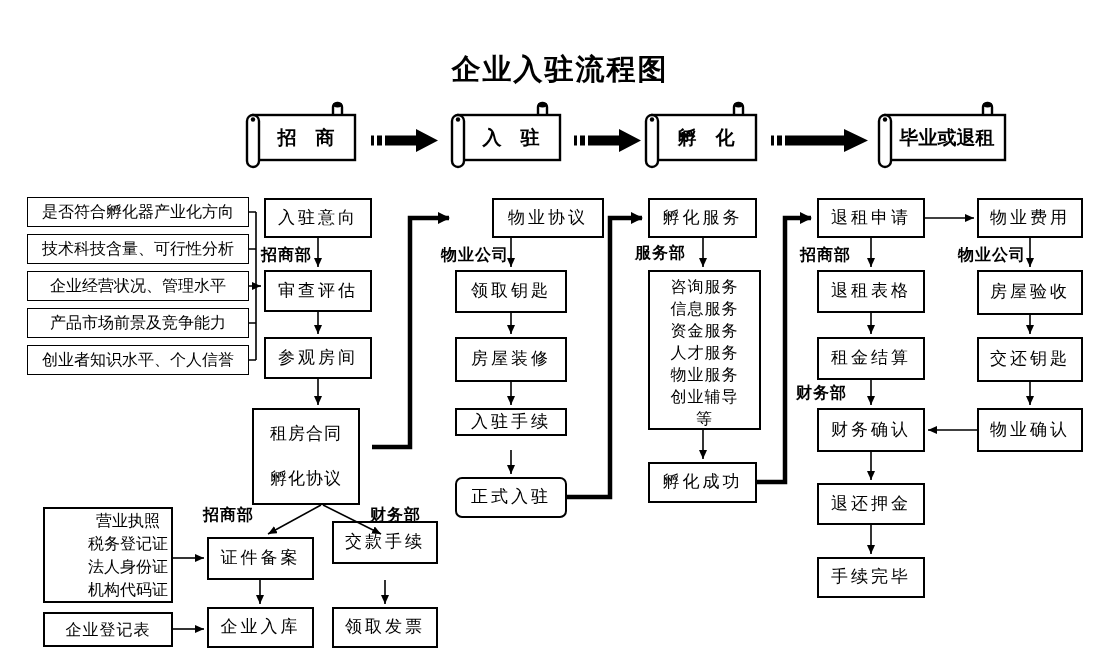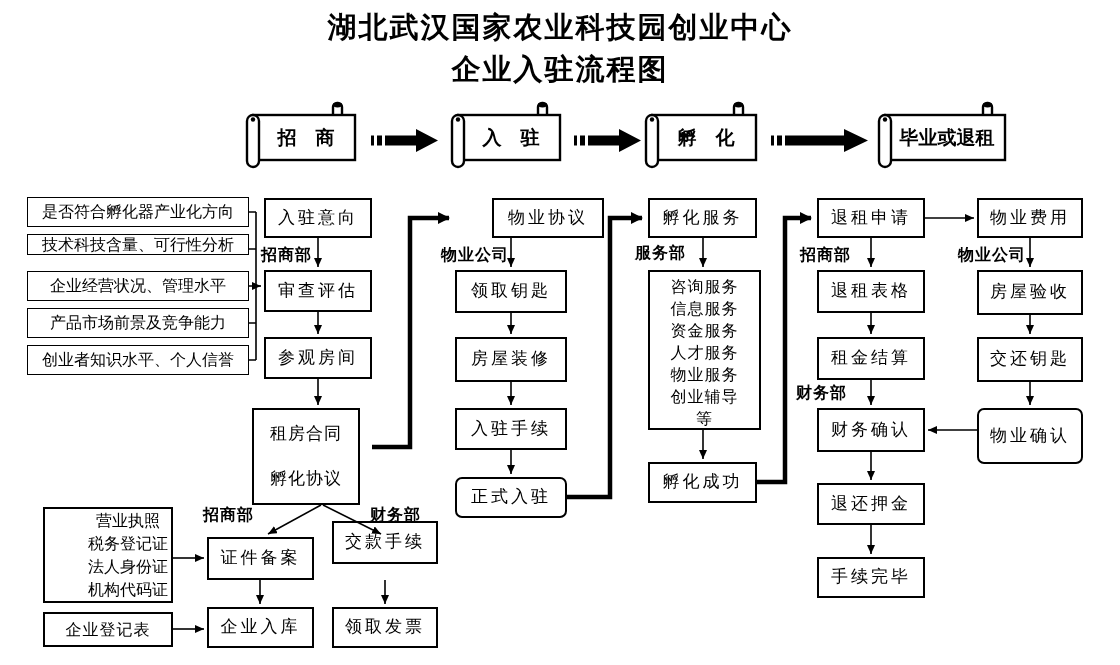--- a/index.html
+++ b/index.html
@@ -20,21 +20,20 @@
   .banner-label{position:absolute;left:12px;right:2px;top:15px;height:45px;display:flex;
                 align-items:center;justify-content:center;font-weight:bold;font-size:19px;white-space:nowrap;}
   .sarrow{position:absolute;}
   .overlay{position:absolute;left:0;top:0;pointer-events:none;}
 </style>
 </head>
 <body>
 
 <div class="canvas">
 
-  <div class="title-line" style="top:8px;">湖北武汉国家农业科技园创业中心</div>
   <div class="title-line" style="top:50px;">企业入驻流程图</div>
 
   <div class="banner" style="left:244px;top:100px;width:114px;height:70px;">
     <svg width="114" height="70">
       <g fill="#fff" stroke="#000" stroke-width="2.4">
         <rect x="89" y="3" width="9" height="15" rx="4"></rect>
         <rect x="9" y="15" width="102" height="45"></rect>
         <rect x="3" y="15" width="12" height="52" rx="6"></rect>
       </g>
       <ellipse cx="93.5" cy="5" rx="4.5" ry="2.4" fill="#000"></ellipse>
@@ -104,39 +103,39 @@
     <svg width="97" height="23">
         <g fill="#000">
       <rect x="0" y="6.5" width="3" height="10"></rect>
           <rect x="6" y="6.5" width="5" height="10"></rect>
       <polygon points="14,6.5 73,6.5 73,0 97,11.5 73,23 73,16.5 14,16.5"></polygon>
     </g>
       </svg>
   </div>
 
   <div class="box criteria-box" style="left:27px;top:197px;width:222px;height:30px;">是否符合孵化器产业化方向</div>
-  <div class="box criteria-box" style="left:27px;top:234px;width:222px;height:21px;">技术科技含量、可行性分析</div>
+  <div class="box criteria-box" style="left:27px;top:234px;width:222px;height:30px;">技术科技含量、可行性分析</div>
   <div class="box criteria-box" style="left:27px;top:271px;width:222px;height:30px;">企业经营状况、管理水平</div>
   <div class="box criteria-box" style="left:27px;top:308px;width:222px;height:30px;">产品市场前景及竞争能力</div>
   <div class="box criteria-box" style="left:27px;top:345px;width:222px;height:30px;">创业者知识水平、个人信誉</div>
 
   <div class="box" style="left:264px;top:198px;width:108px;height:40px;">入驻意向</div>
   <div class="dept" style="left:261px;top:245px;">招商部</div>
   <div class="box" style="left:264px;top:270px;width:108px;height:42px;">审查评估</div>
   <div class="box" style="left:264px;top:337px;width:108px;height:42px;">参观房间</div>
   <div class="box multi contract-box" style="left:252px;top:408px;width:108px;height:97px;">
     <span>租房合同</span>
     <span>孵化协议</span>
   </div>
 
   <div class="box" style="left:455px;top:198px;width:112px;height:40px;margin-left:37px;">物业协议</div>
   <div class="dept" style="left:441px;top:245px;">物业公司</div>
   <div class="box" style="left:455px;top:270px;width:112px;height:43px;">领取钥匙</div>
   <div class="box" style="left:455px;top:337px;width:112px;height:45px;">房屋装修</div>
-  <div class="box" style="left:455px;top:408px;width:112px;height:42px;">入驻手续</div>
+  <div class="box" style="left:455px;top:408px;width:112px;height:28px;">入驻手续</div>
   <div class="box" style="left:455px;top:477px;width:112px;height:41px;border-radius:7px;">正式入驻</div>
 
   <div class="box" style="left:648px;top:198px;width:109px;height:40px;">孵化服务</div>
   <div class="dept" style="left:635px;top:243px;">服务部</div>
   <div class="box multi svc-box" style="left:648px;top:270px;width:113px;height:160px;font-family:Liberation Serif, serif;">
     <span>咨询服务</span>
     <span>信息服务</span>
     <span>资金服务</span>
     <span>人才服务</span>
     <span>物业服务</span>
@@ -151,21 +150,21 @@
   <div class="box" style="left:817px;top:337px;width:108px;height:43px;">租金结算</div>
   <div class="dept" style="left:796px;top:383px;">财务部</div>
   <div class="box" style="left:817px;top:408px;width:108px;height:44px;">财务确认</div>
   <div class="box" style="left:817px;top:483px;width:108px;height:42px;text-align:center;">退还押金</div>
   <div class="box" style="left:817px;top:557px;width:108px;height:41px;">手续完毕</div>
 
   <div class="box" style="left:977px;top:198px;width:106px;height:40px;">物业费用</div>
   <div class="dept" style="left:958px;top:245px;">物业公司</div>
   <div class="box" style="left:977px;top:270px;width:106px;height:45px;">房屋验收</div>
   <div class="box" style="left:977px;top:337px;width:106px;height:45px;">交还钥匙</div>
-  <div class="box" style="left:977px;top:408px;width:106px;height:56px;border-radius:7px;">物业确认</div>
+  <div class="box" style="left:977px;top:408px;width:106px;height:44px;">物业确认</div>
 
   <div class="box multi docs-box" style="left:43px;top:507px;width:130px;height:96px;">
     <span>营业执照</span>
     <span>税务登记证</span>
     <span>法人身份证</span>
     <span>机构代码证</span>
   </div>
   <div class="box" style="left:43px;top:612px;width:130px;height:35px;font-size:16px;letter-spacing:1px;">企业登记表</div>
   <div class="dept" style="left:203px;top:505px;">招商部</div>
   <div class="dept" style="left:370px;top:505px;">财务部</div>

